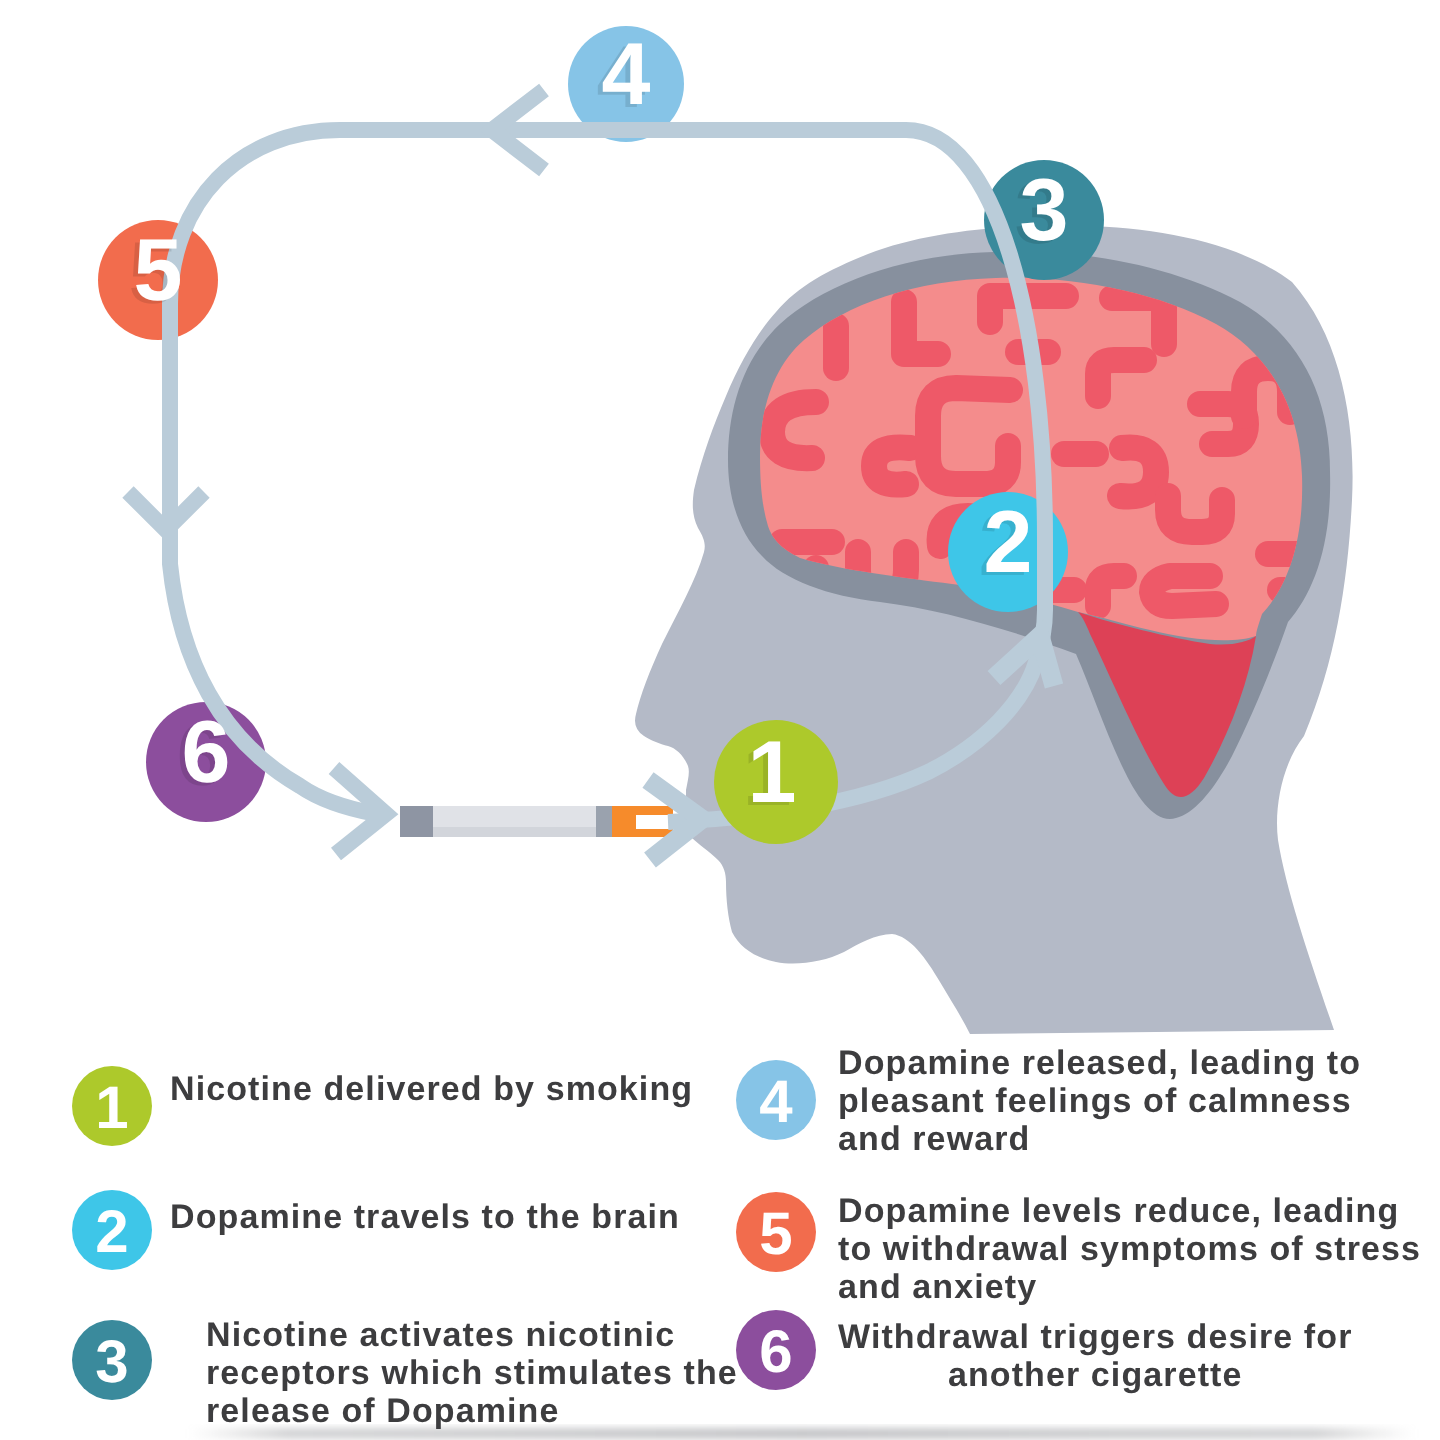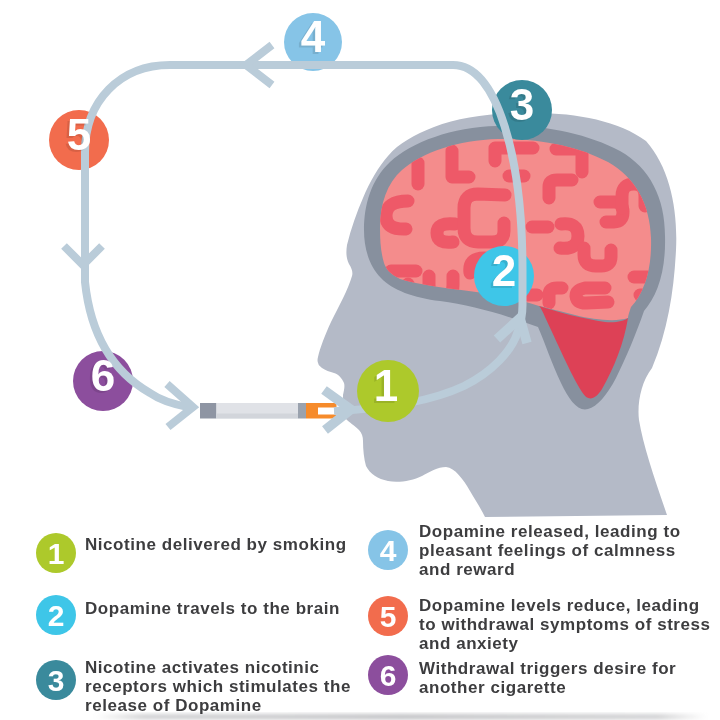--- a/index.html
+++ b/index.html
@@ -209,16 +209,16 @@
       <text x="56" y="691">3</text>
       <text x="388" y="561">4</text>
       <text x="388" y="627">5</text>
       <text x="388" y="686">6</text>
     </g>
   </g>
 </svg>
 
 <div class="leg" style="left:85px;top:535px;">Nicotine delivered by smoking</div>
 <div class="leg" style="left:85px;top:599px;">Dopamine travels to the brain</div>
-<div class="leg" style="left:85px;top:658px;">Nicotine activates nicotinic<br>receptors which stimulates the<br>release of Dopamine</div>
+<div class="leg" style="left:103px;top:658px;">Nicotine activates nicotinic<br>receptors which stimulates the<br>release of Dopamine</div>
 <div class="leg" style="left:419px;top:522px;">Dopamine released, leading to<br>pleasant feelings of calmness<br>and reward</div>
 <div class="leg" style="left:419px;top:596px;">Dopamine levels reduce, leading<br>to withdrawal symptoms of stress<br>and anxiety</div>
-<div class="leg" style="left:419px;top:659px;">Withdrawal triggers desire for<br>another cigarette</div>
+<div class="leg" style="left:419px;top:659px;text-align:center;">Withdrawal triggers desire for<br>another cigarette</div>
 
 </body></html>

